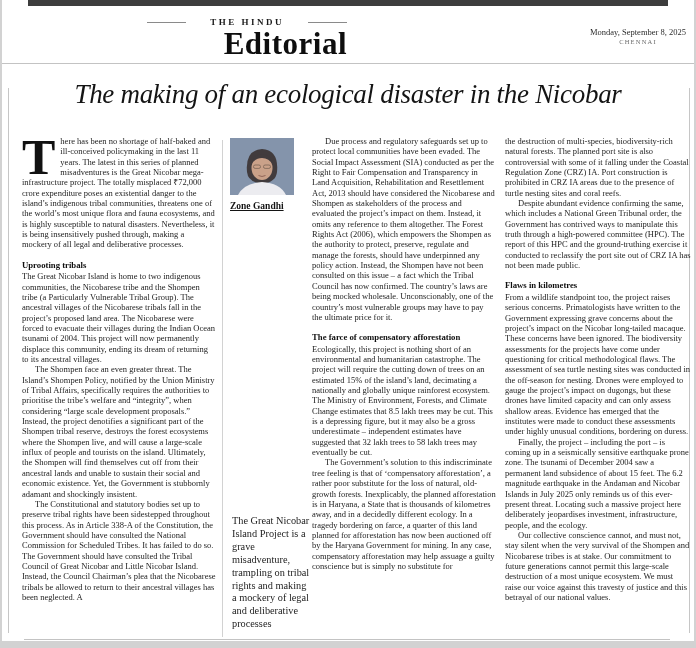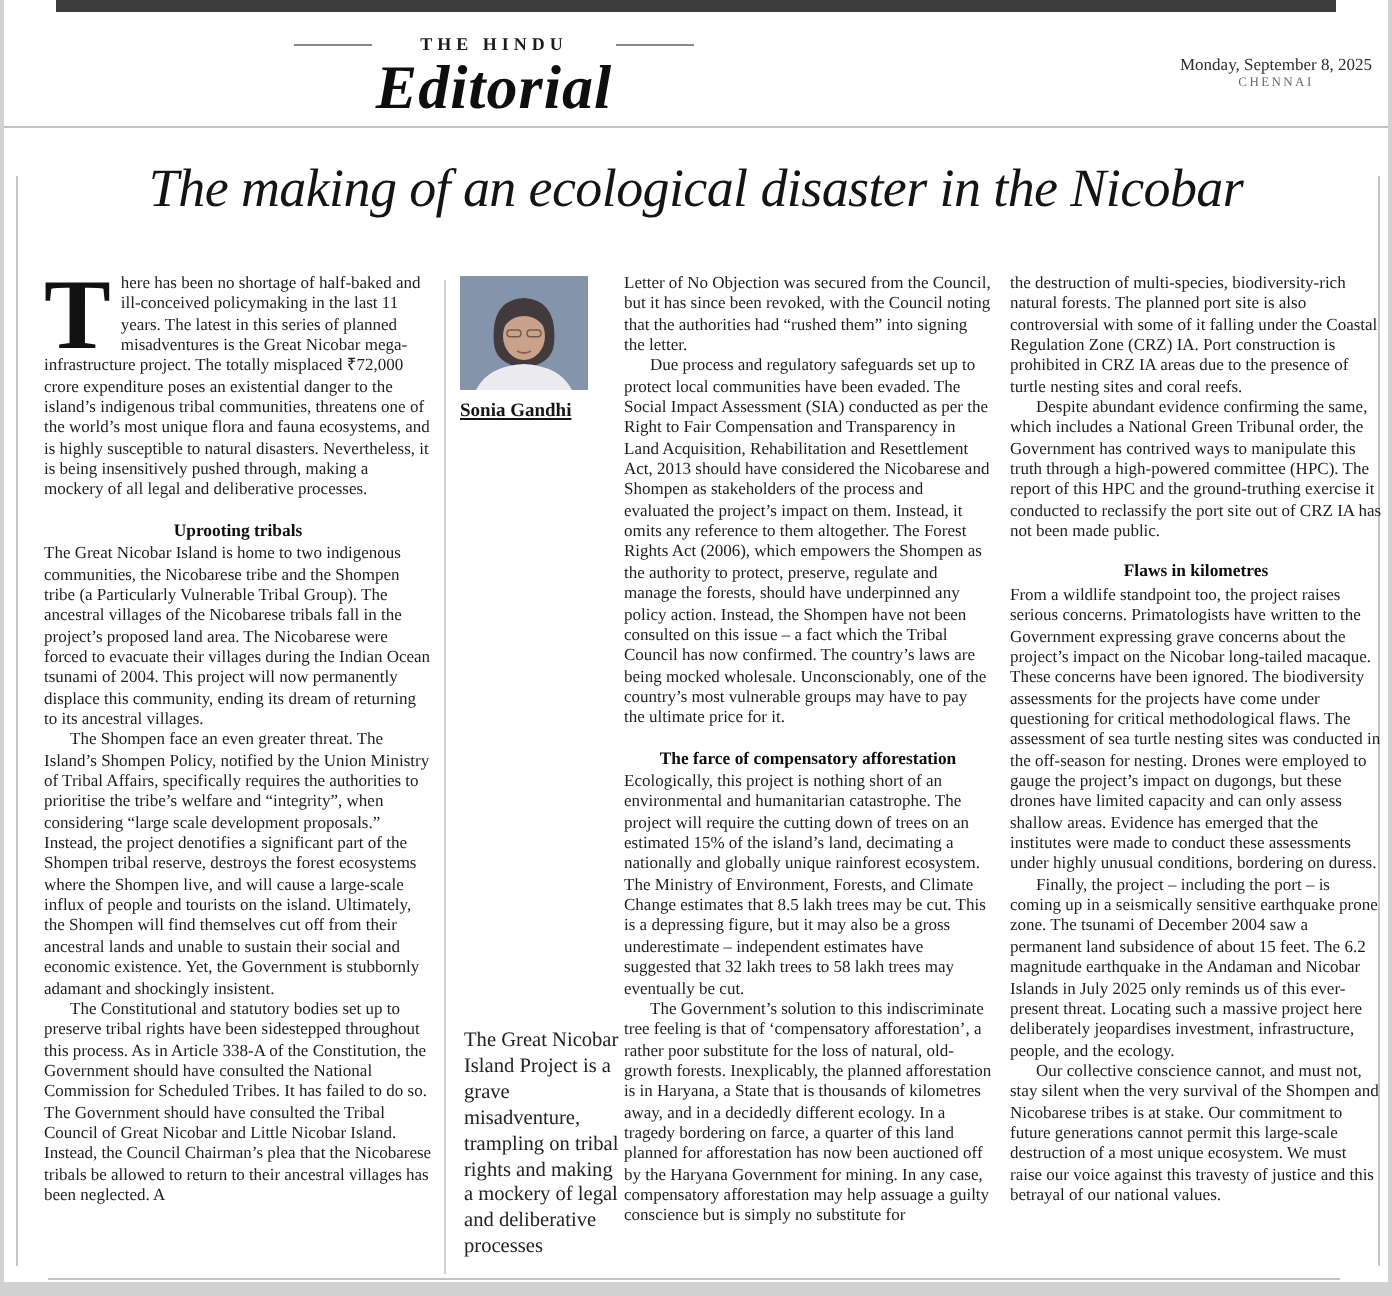--- a/index.html
+++ b/index.html
@@ -4,39 +4,39 @@
 <style>
   html,body{margin:0;padding:0;}
   body{background:#d2d2d2;font-family:"Liberation Serif",serif;}
   .stage{position:relative;width:696px;height:648px;overflow:hidden;background:#d2d2d2;}
   .page{position:absolute;left:2px;right:2px;top:0;bottom:7px;background:#ffffff;}
   .topbar{position:absolute;left:26px;top:0;width:640px;height:6px;background:#3d3d3d;}
   
   .brandwrap{position:absolute;left:145px;top:17px;width:200px;display:flex;align-items:center;gap:24px;}
   .brandwrap .rule{flex:1;height:1px;background:#8a8a8a;}
   .brand{font-size:9px;font-weight:bold;letter-spacing:2.5px;color:#1b1b1b;white-space:nowrap;font-family:"Liberation Serif",serif;}
-  .section-title{position:absolute;left:145px;top:26px;width:200px;text-align:center;
-    font-family:"Liberation Serif",serif;font-weight:bold;font-size:31px;color:#0e0e0e;letter-spacing:0.5px;font-style:italic;}
+  .section-title{position:absolute;left:145px;top:26px;width:200px;text-align:right;
+    font-family:"Liberation Serif",serif;font-weight:bold;font-size:31px;color:#0e0e0e;letter-spacing:0.5px;}
   .dateline{position:absolute;right:8px;top:27px;text-align:center;}
   .dateline .date{font-size:8.5px;color:#2c2c2c;}
   .dateline .city{font-size:6.5px;color:#6a6a6a;letter-spacing:1.2px;margin-top:1px;}
   .header-rule{position:absolute;left:0;right:0;top:63px;height:1px;background:#c3c3c3;}
   
   .headline{position:absolute;left:20px;right:20px;top:79px;margin:0;text-align:center;
     font-family:"Liberation Serif",serif;font-style:italic;font-weight:400;font-size:27px;color:#141414;letter-spacing:-0.3px;}
   
   .vborder{position:absolute;top:88px;bottom:8px;width:1px;background:#c6c6c6;}
   .vborder.left{left:6px;} .vborder.right{right:4px;}
   .bottom-rule{position:absolute;left:22px;right:24px;top:639px;height:1px;background:#c3c3c3;}
   
   .col{position:absolute;top:136px;height:501px;overflow:hidden;color:#1d1d1d;
     font-size:8.5px;line-height:10.35px;text-align:left;}
   .col p{margin:0;}
   .col p.ind{text-indent:13px;}
-  .col h3{margin:10px 0 1px 0;font-size:8.7px;line-height:10.5px;color:#0f0f0f;text-align:center;}
+  .col h3{margin:10px 0 1px 0;font-size:8.7px;line-height:10.5px;color:#0f0f0f;}
   .col1{left:20px;width:194px;}
   .col3{left:310px;width:184px;}
   .col4{left:503px;width:186px;}
   .col-divider{position:absolute;left:220px;top:140px;height:497px;width:1px;background:#d2d2d2;}
   .dropcap{float:left;font-size:50px;line-height:39px;font-weight:bold;color:#111;
     padding:2px 5px 0 0;font-family:"Liberation Serif",serif;}
   
   .col2{position:absolute;left:228px;top:138px;width:76px;height:499px;}
   .photo{width:64px;height:57px;display:block;}
   .author-name{margin-top:6px;font-family:"Liberation Serif",serif;font-weight:bold;font-size:9.5px;
@@ -87,26 +87,25 @@
       <svg class="photo" viewBox="0 0 64 57" aria-hidden="true">
         <rect width="64" height="57" fill="#8494ab"></rect>
         <path d="M17 34 Q15 12 32 11 Q49 12 47 34 Q46 44 32 46 Q18 44 17 34 Z" fill="#413b3d"></path>
         <ellipse cx="32" cy="30" rx="10.5" ry="12" fill="#caa189"></ellipse>
         <path d="M21 27 Q23 16 32 16 Q41 16 43 27 Q39 20 32 20 Q25 20 21 27 Z" fill="#413b3d"></path>
         <rect x="23.5" y="27" width="7" height="3.4" rx="1.6" fill="none" stroke="#6e5a4e" stroke-width="0.7"></rect>
         <rect x="33.5" y="27" width="7" height="3.4" rx="1.6" fill="none" stroke="#6e5a4e" stroke-width="0.7"></rect>
         <path d="M28.5 37.5 Q32 39.5 35.5 37.5" fill="none" stroke="#8a5f52" stroke-width="0.9"></path>
         <path d="M8 57 Q14 45 32 44 Q50 45 56 57 Z" fill="#ececf0"></path>
       </svg>
-      <div class="author-name">Sonia Gandhi</div>
+      <div class="author-name">Zone Gandhi</div>
       <div class="pull-quote">The Great Nicobar Island Project is a grave misadventure, trampling on tribal rights and making a mockery of legal and deliberative processes</div>
     </aside>
 
     <section class="col col3">
-      <p>Letter of No Objection was secured from the Council, but it has since been revoked, with the Council noting that the authorities had “rushed them” into signing the letter.</p>
       <p class="ind">Due process and regulatory safeguards set up to protect local communities have been evaded. The Social Impact Assessment (SIA) conducted as per the Right to Fair Compensation and Transparency in Land Acquisition, Rehabilitation and Resettlement Act, 2013 should have considered the Nicobarese and Shompen as stakeholders of the process and evaluated the project’s impact on them. Instead, it omits any reference to them altogether. The Forest Rights Act (2006), which empowers the Shompen as the authority to protect, preserve, regulate and manage the forests, should have underpinned any policy action. Instead, the Shompen have not been consulted on this issue – a fact which the Tribal Council has now confirmed. The country’s laws are being mocked wholesale. Unconscionably, one of the country’s most vulnerable groups may have to pay the ultimate price for it.</p>
       <h3>The farce of compensatory afforestation</h3>
       <p>Ecologically, this project is nothing short of an environmental and humanitarian catastrophe. The project will require the cutting down of trees on an estimated 15% of the island’s land, decimating a nationally and globally unique rainforest ecosystem. The Ministry of Environment, Forests, and Climate Change estimates that 8.5 lakh trees may be cut. This is a depressing figure, but it may also be a gross underestimate – independent estimates have suggested that 32 lakh trees to 58 lakh trees may eventually be cut.</p>
       <p class="ind">The Government’s solution to this indiscriminate tree feeling is that of ‘compensatory afforestation’, a rather poor substitute for the loss of natural, old-growth forests. Inexplicably, the planned afforestation is in Haryana, a State that is thousands of kilometres away, and in a decidedly different ecology. In a tragedy bordering on farce, a quarter of this land planned for afforestation has now been auctioned off by the Haryana Government for mining. In any case, compensatory afforestation may help assuage a guilty conscience but is simply no substitute for</p>
     </section>
 
     <section class="col col4">
       <p>the destruction of multi-species, biodiversity-rich natural forests. The planned port site is also controversial with some of it falling under the Coastal Regulation Zone (CRZ) IA. Port construction is prohibited in CRZ IA areas due to the presence of turtle nesting sites and coral reefs.</p>
       <p class="ind">Despite abundant evidence confirming the same, which includes a National Green Tribunal order, the Government has contrived ways to manipulate this truth through a high-powered committee (HPC). The report of this HPC and the ground-truthing exercise it conducted to reclassify the port site out of CRZ IA has not been made public.</p>
       <h3>Flaws in kilometres</h3>

